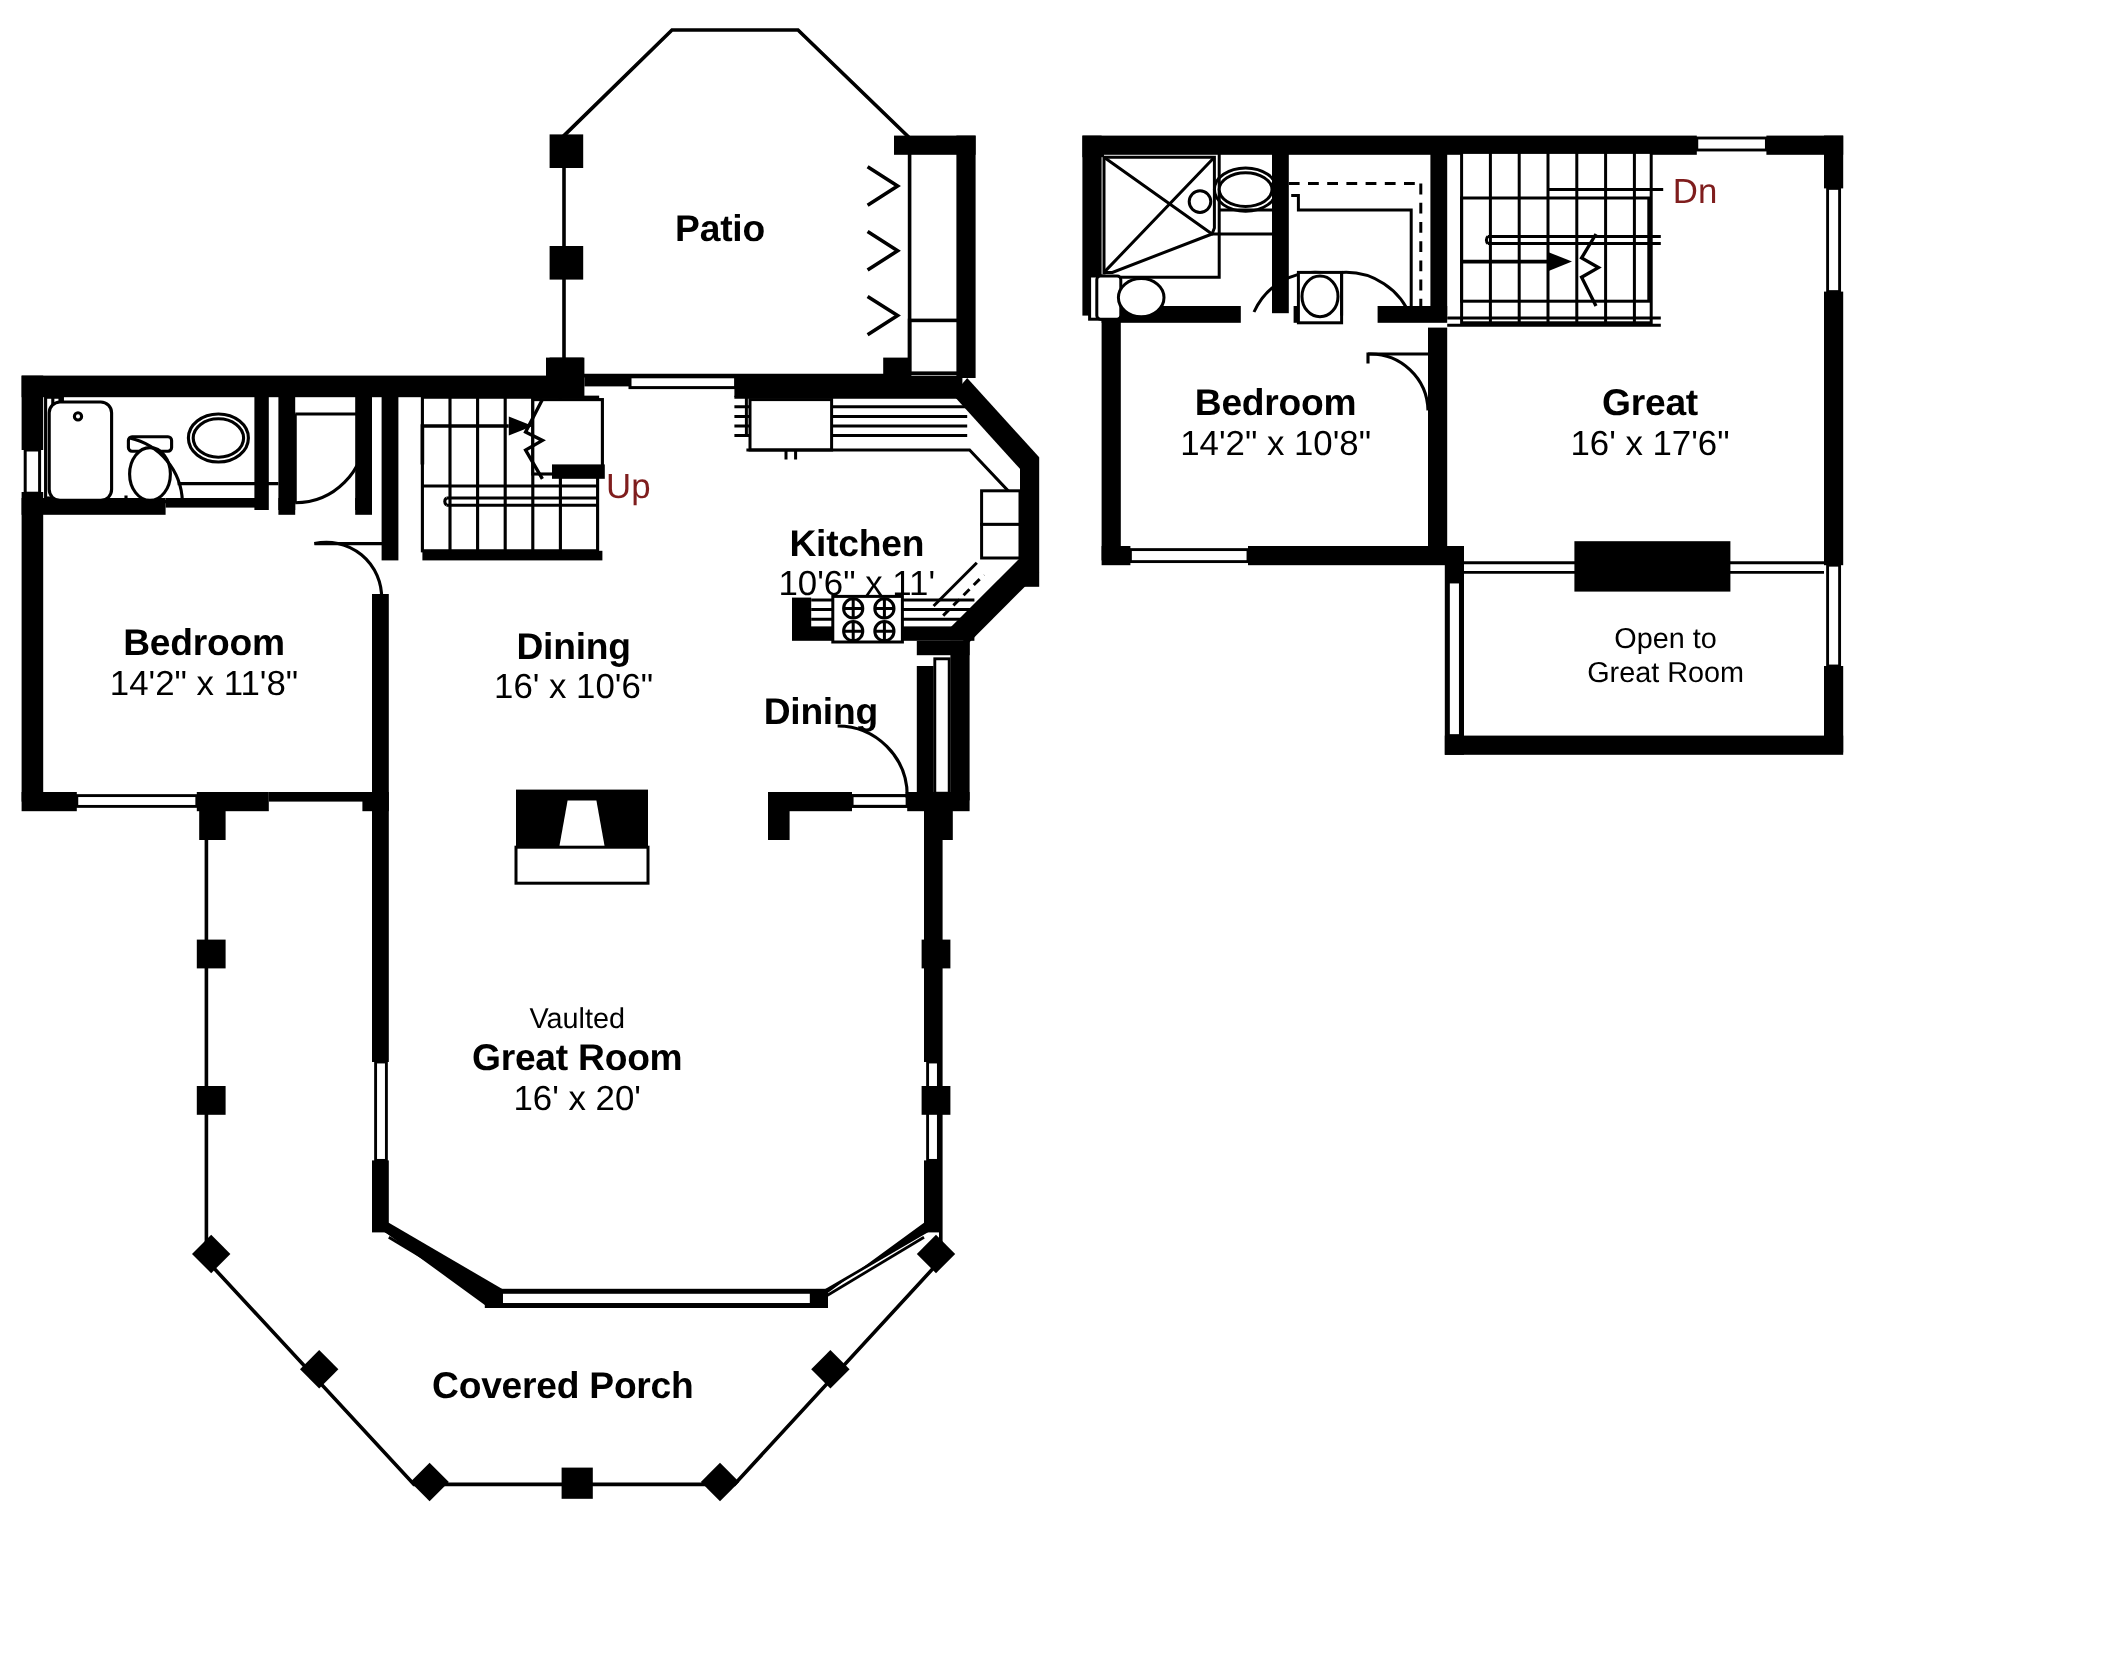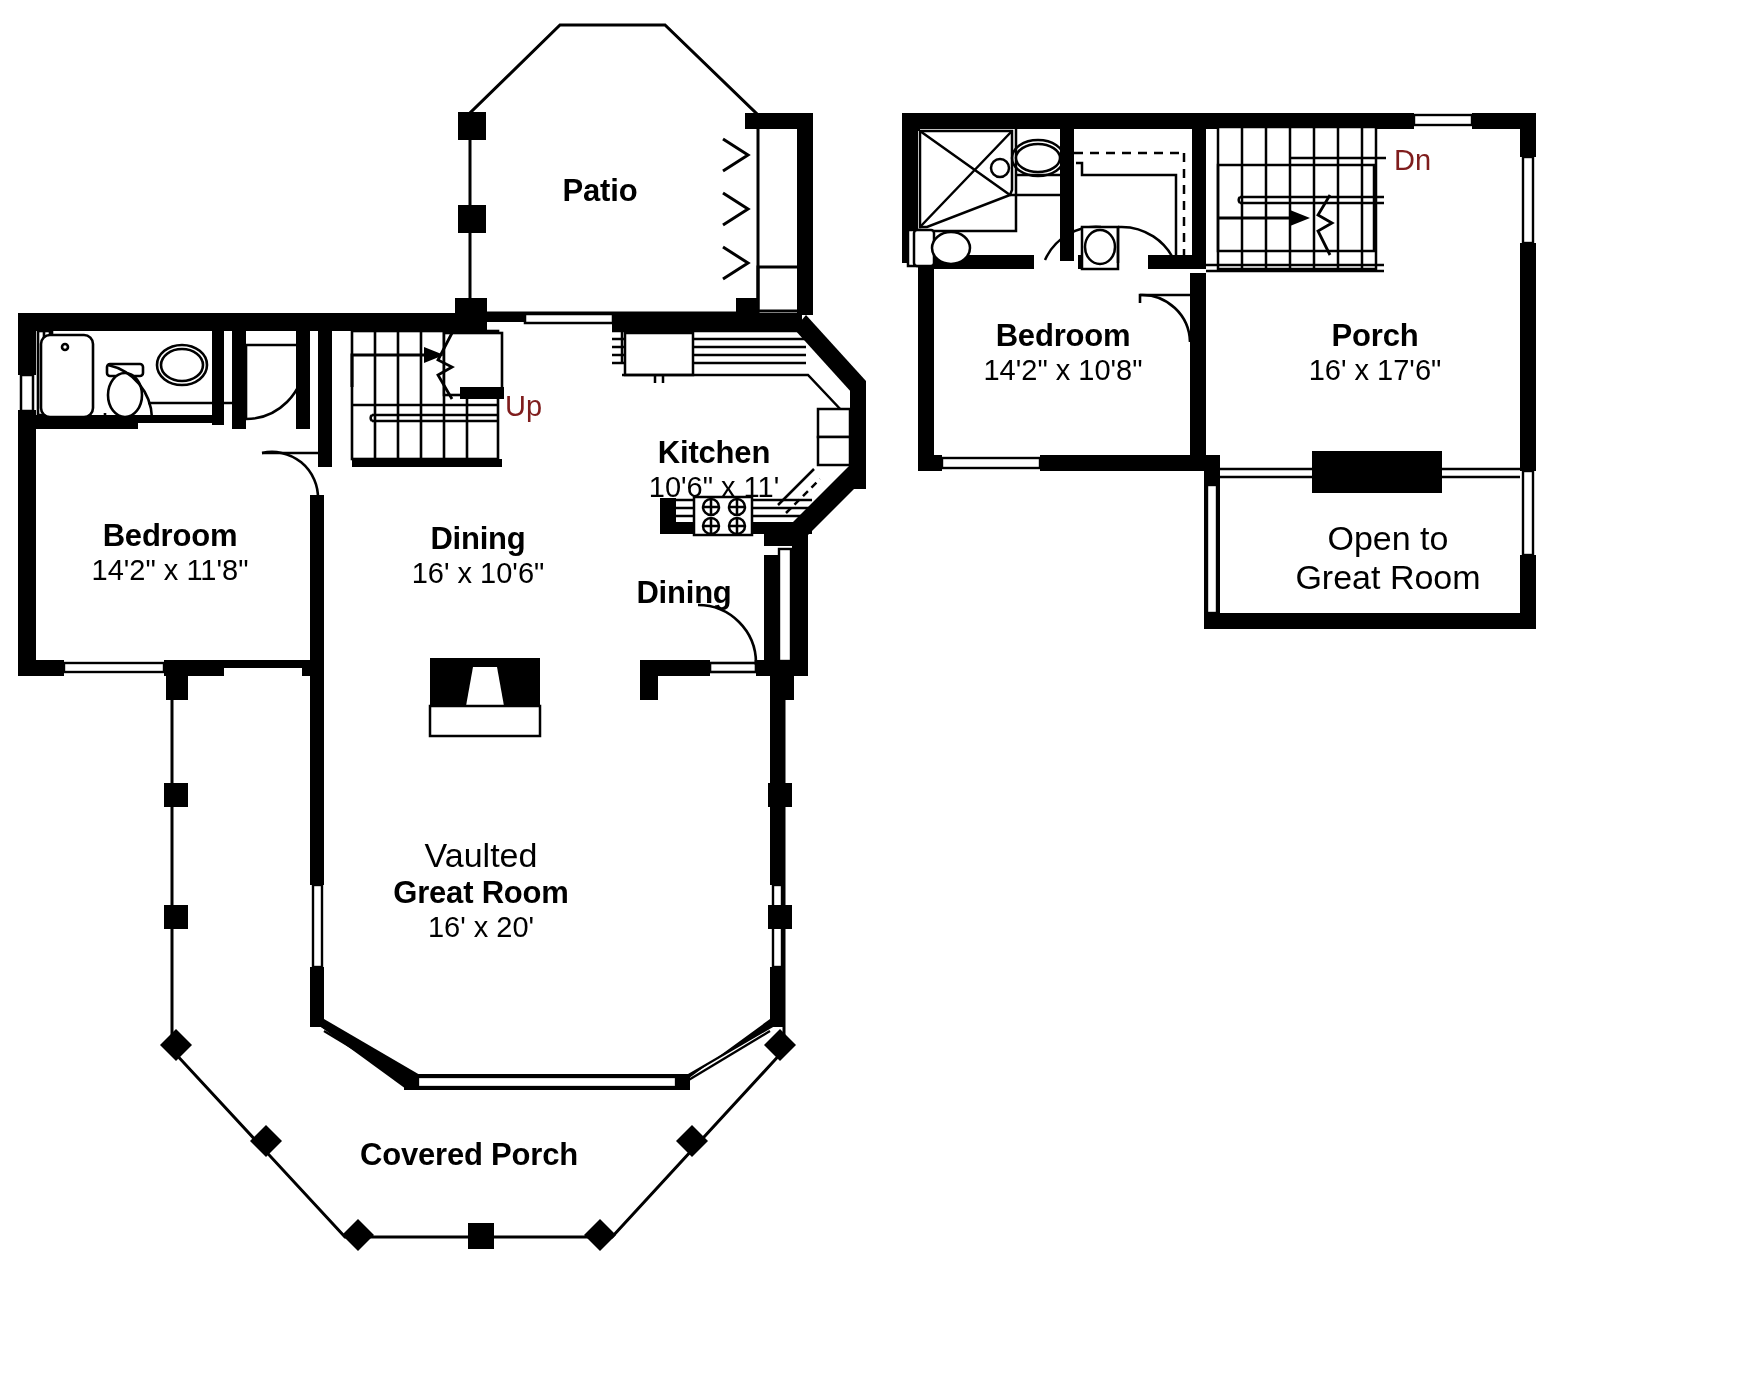--- a/index.html
+++ b/index.html
@@ -37,21 +37,21 @@
     transform: translateX(-50%);
   }
   .lbl .t1 {
     font-weight: bold;
     font-size: 31px;
     letter-spacing: -0.2px;
     display: block;
   }
   .lbl .t1r {
     font-weight: normal;
-    font-size: 34px;
+    font-size: 24px;
     display: block;
   }
   .lbl .t2 {
     font-weight: normal;
     font-size: 29px;
     display: block;
   }
   .small-lbl {
     position: absolute;
     font-size: 29px;
@@ -527,21 +527,21 @@
   </div>
 
   <div class="small-lbl" style="left:505px; top:375px;">Up</div>
 
   <div class="lbl" style="left:1063px; top:303px;">
     <span class="t1">Bedroom</span>
     <span class="t2">14'2" x 10'8"</span>
   </div>
 
   <div class="lbl" style="left:1375px; top:303px;">
-    <span class="t1">Porch</span>
+    <span class="t1">Great</span>
     <span class="t2">16' x 17'6"</span>
   </div>
 
   <div class="lbl" style="left:1388px; top:504px;">
     <span class="t1r">Open to</span>
     <span class="t1r">Great Room</span>
   </div>
 
   <div class="small-lbl" style="left:1394px; top:129px;">Dn</div>
 

